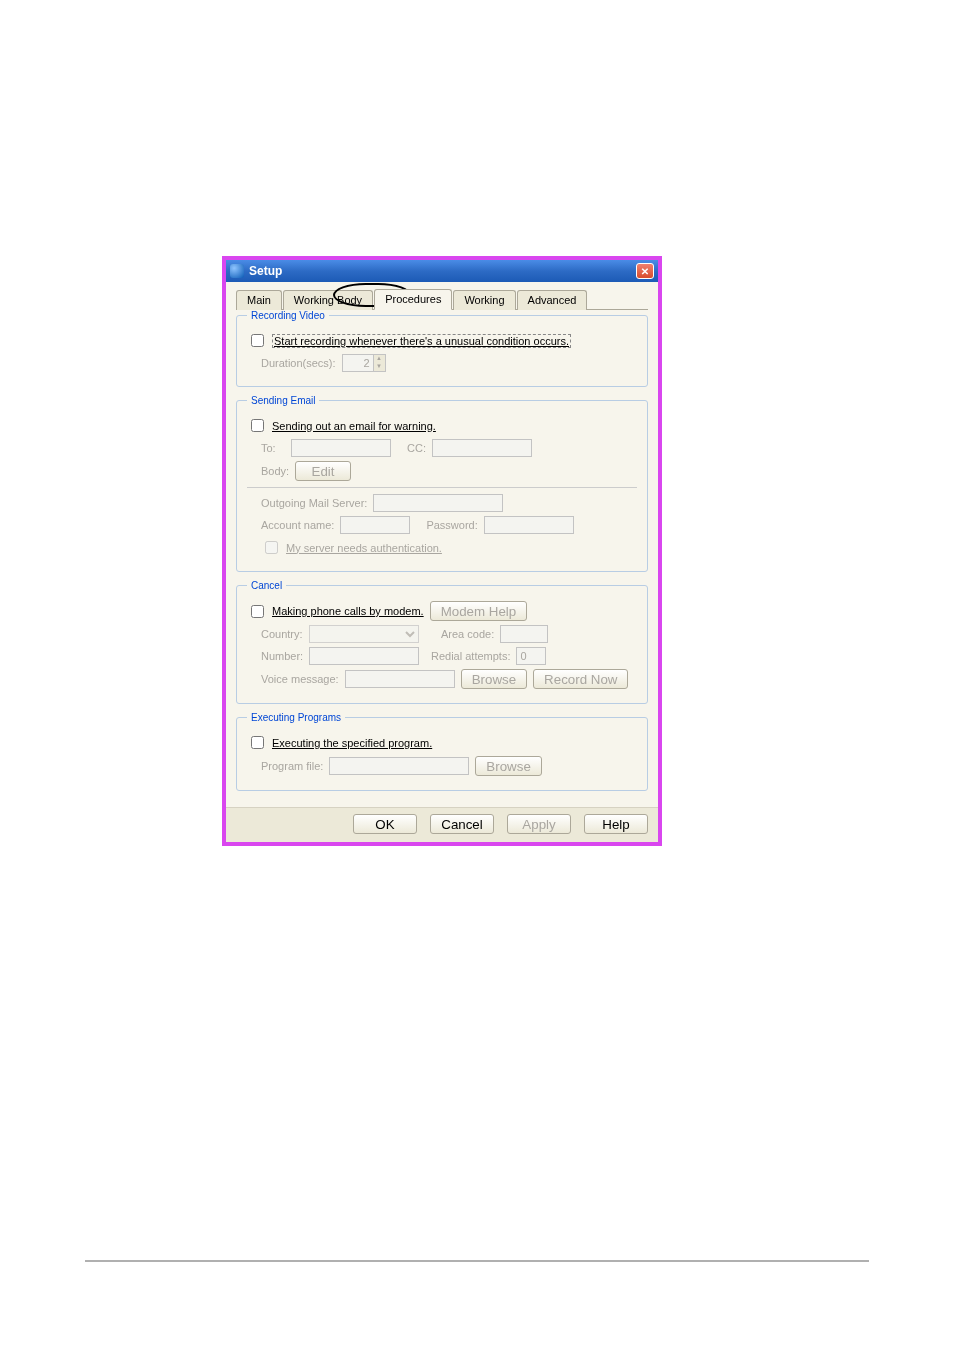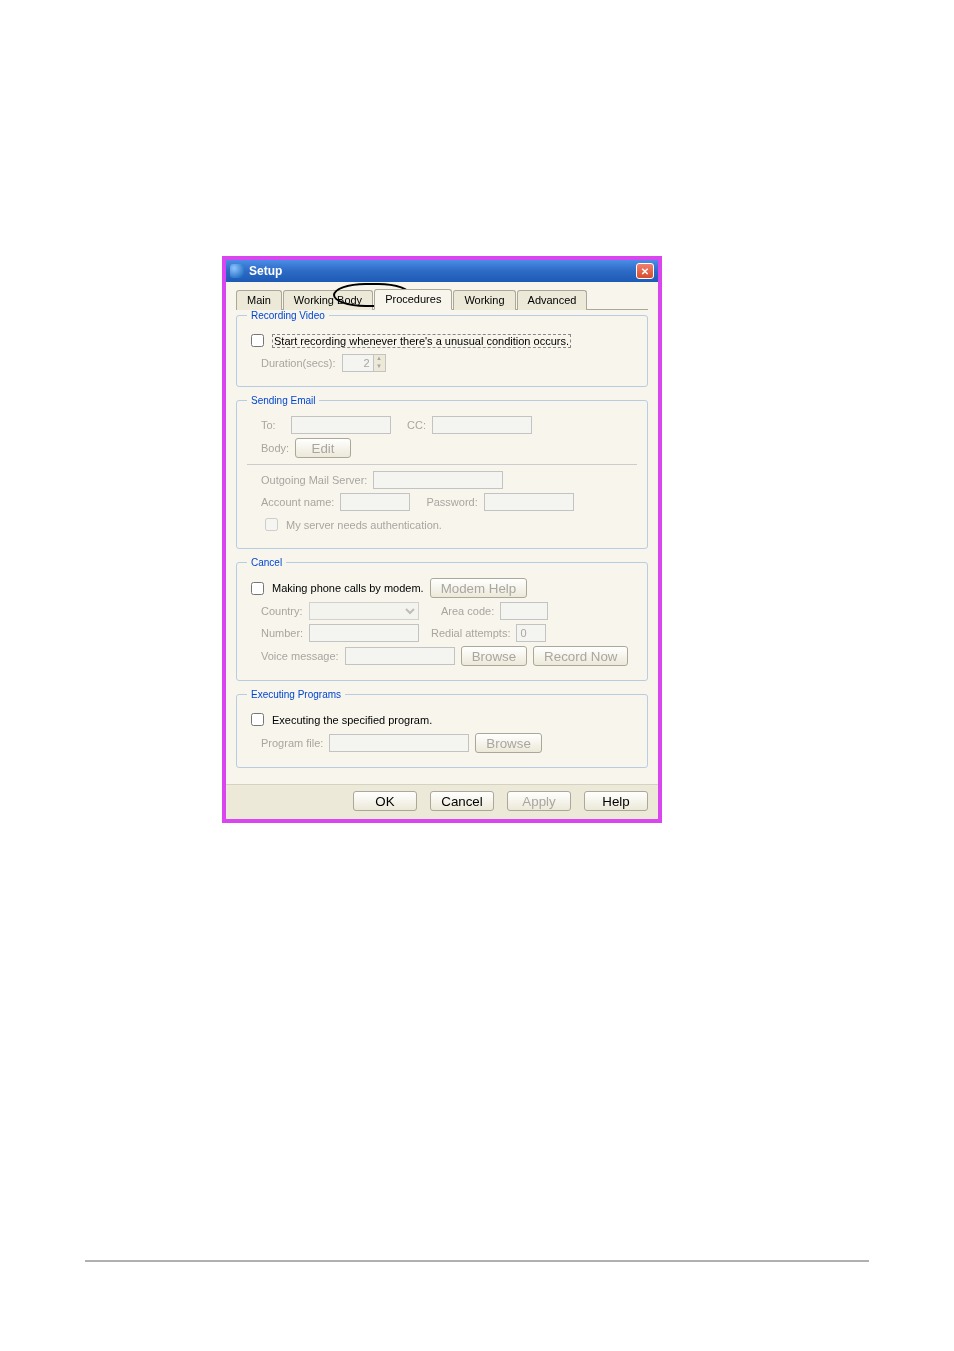--- a/index.html
+++ b/index.html
@@ -90,20 +90,21 @@
   legend {
     color: #0046d5;
     padding: 0 4px;
     font-size: 10px;
   }
   .row { display: flex; align-items: center; margin: 4px 0; gap:6px; }
   .row.indent { margin-left: 14px; }
   label.cb {
     display: flex; align-items: center; gap: 5px;
     color: #000;
+    text-decoration: underline;
   }
   input[type=checkbox] { width:13px; height:13px; }
   .disabled, .disabled * { color: #a9a6a0 !important; }
   .lbl { color:#7b7b7b; min-width: 0; }
   input[type=text], .txt {
     height: 18px;
     border: 1px solid #c3c3c3;
     background: #f4f4f0;
     padding: 1px 3px;
     font-size: 11px;
@@ -193,20 +194,26 @@
           <span class="spbtns">
             <div>▲</div>
             <div>▼</div>
           </span>
         </span>
       </div>
     </fieldset>
 
     <fieldset>
       <legend>Sending Email</legend>
+      <div class="row">
+        <label class="cb">
+          <input type="checkbox" style="">
+          <span>Sending out an email for warning.</span>
+        </label>
+      </div>
       <div class="row indent disabled">
         <span class="lbl" style="width:24px">To:</span>
         <input type="text" disabled="" style="width: 100px;">
         <span class="lbl" style="margin-left:10px">CC:</span>
         <input type="text" disabled="" style="width: 100px;">
       </div>
       <div class="row indent disabled">
         <span class="lbl" style="width:28px">Body:</span>
         <button class="btn dis">Edit</button>
       </div>

